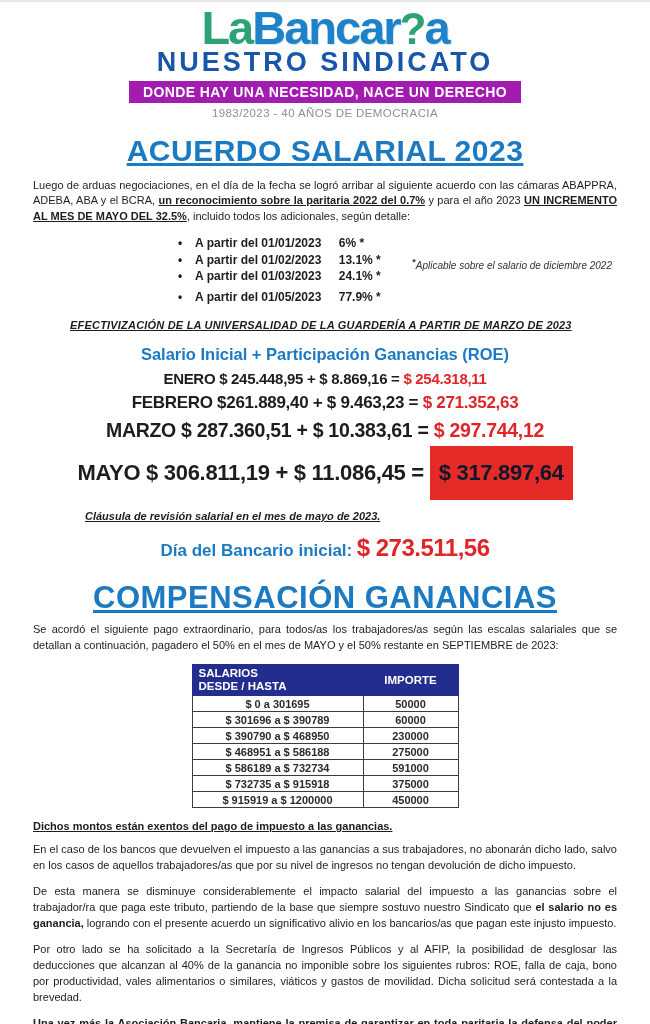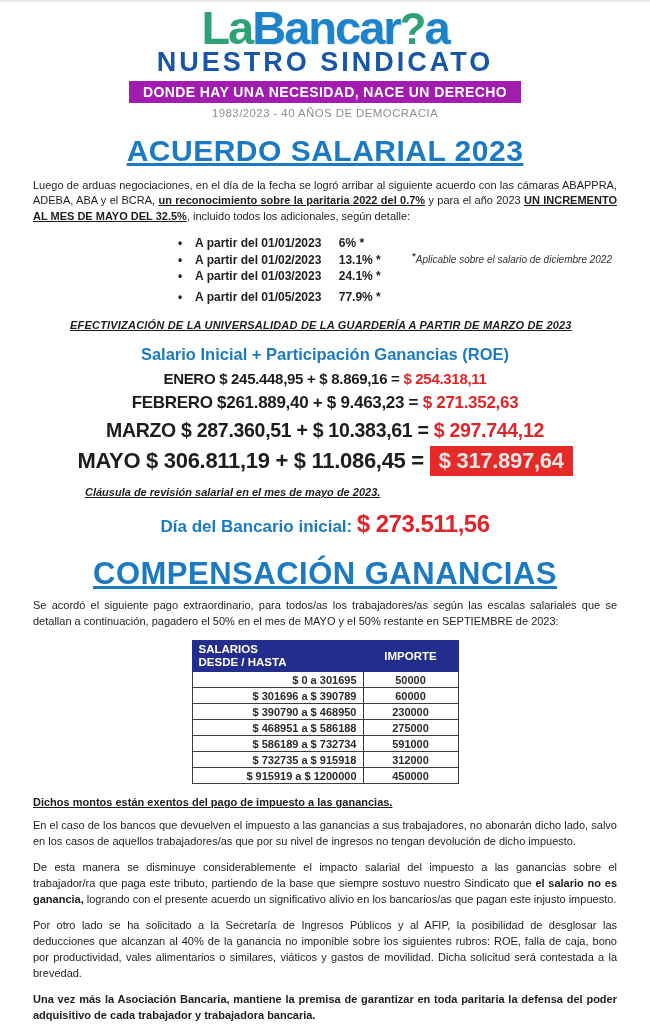--- a/index.html
+++ b/index.html
@@ -27,50 +27,50 @@
     text-decoration:underline;margin:14px 0 10px 0;letter-spacing:.5px;}
   
   .para{font-size:11px;line-height:1.45;text-align:justify;margin:10px 33px;}
   .bu{font-weight:bold;text-decoration:underline;}
   .b{font-weight:bold;}
   
   .bullets{margin:6px 0 0 178px;position:relative;}
   .bullet-row{font-weight:bold;font-size:12px;line-height:1.35;}
   .bullet-row::before{content:"•";margin-right:10px;}
   .bullet-pct{margin-left:14px;}
-  .footnote{position:absolute;right:38px;top:16px;font-size:10px;font-style:italic;
+  .footnote{position:absolute;right:38px;top:22px;font-size:10px;font-style:italic;
     color:#333;}
   .footnote .star{font-weight:bold;font-style:normal;vertical-align:super;font-size:9px;}
   .guarderia{font-size:11px;font-weight:bold;font-style:italic;text-decoration:underline;
     margin:14px 0 0 70px;letter-spacing:.2px;}
   
   .salario-head{text-align:center;color:#1b7ac1;font-weight:800;font-size:16.5px;
     margin-top:14px;}
   .sal-line{text-align:center;font-weight:800;margin-top:6px;letter-spacing:-.3px;}
   .sal-line .total{color:#e02528;}
   .sal-1{font-size:15px;}
   .sal-2{font-size:17px;}
   .sal-3{font-size:19.5px;}
   .sal-4{font-size:22px;margin-top:4px;}
-  .sal-4 .total-box{background:#e52b28;color:#e5e5e5;padding:2px 9px;display:inline-block;}
+  .sal-4 .total-box{background:#e52b28;color:#0f172a;padding:14px 9px;display:inline-block;}
   .clausula{font-size:11px;font-weight:bold;font-style:italic;text-decoration:underline;
     margin:10px 0 0 85px;}
   .dia-line{text-align:center;margin-top:12px;}
   .dia-label{color:#1b7ac1;font-weight:800;font-size:17px;}
   .dia-value{color:#e02528;font-weight:800;font-size:24px;letter-spacing:-.5px;}
   
   .comp-title{text-align:center;color:#1b7ac1;font-size:31px;font-weight:800;
     text-decoration:underline;margin:18px 0 4px 0;letter-spacing:.5px;}
   table.scale{border-collapse:collapse;margin:8px auto 10px auto;}
   table.scale th{background:#232d8d;color:#ffffff;font-size:11.5px;text-align:left;
     padding:2px 6px;border:1px solid #232d8d;font-weight:bold;line-height:1.15;}
   table.scale th.imp{text-align:center;vertical-align:middle;padding:8px 10px;}
   table.scale td{border:1px solid #3c3c3c;font-size:11px;font-weight:600;
     padding:1.5px 6px;color:#2b2b2b;}
-  table.scale td.range{width:158px;text-align:right;}
+  table.scale td.range{width:158px;text-align:center;}
   table.scale td.imp{width:82px;text-align:center;}
   .exempt{font-size:11px;font-weight:bold;text-decoration:underline;margin:12px 33px 0 33px;}
   
   .closing{font-weight:bold;}
 </style>
 </head>
 <body>
 
 <div class="doc">
 
@@ -153,21 +153,21 @@
       <tr>
         <td class="range">$ 468951 a $ 586188</td>
         <td class="imp">275000</td>
       </tr>
       <tr>
         <td class="range">$ 586189 a $ 732734</td>
         <td class="imp">591000</td>
       </tr>
       <tr>
         <td class="range">$ 732735 a $ 915918</td>
-        <td class="imp">312000</td>
+        <td class="imp">375000</td>
       </tr>
       <tr>
         <td class="range">$ 915919 a $ 1200000</td>
         <td class="imp">450000</td>
       </tr>
     </tbody>
   </table>
 
   <div class="exempt">Dichos montos están exentos del pago de impuesto a las ganancias.</div>
 

